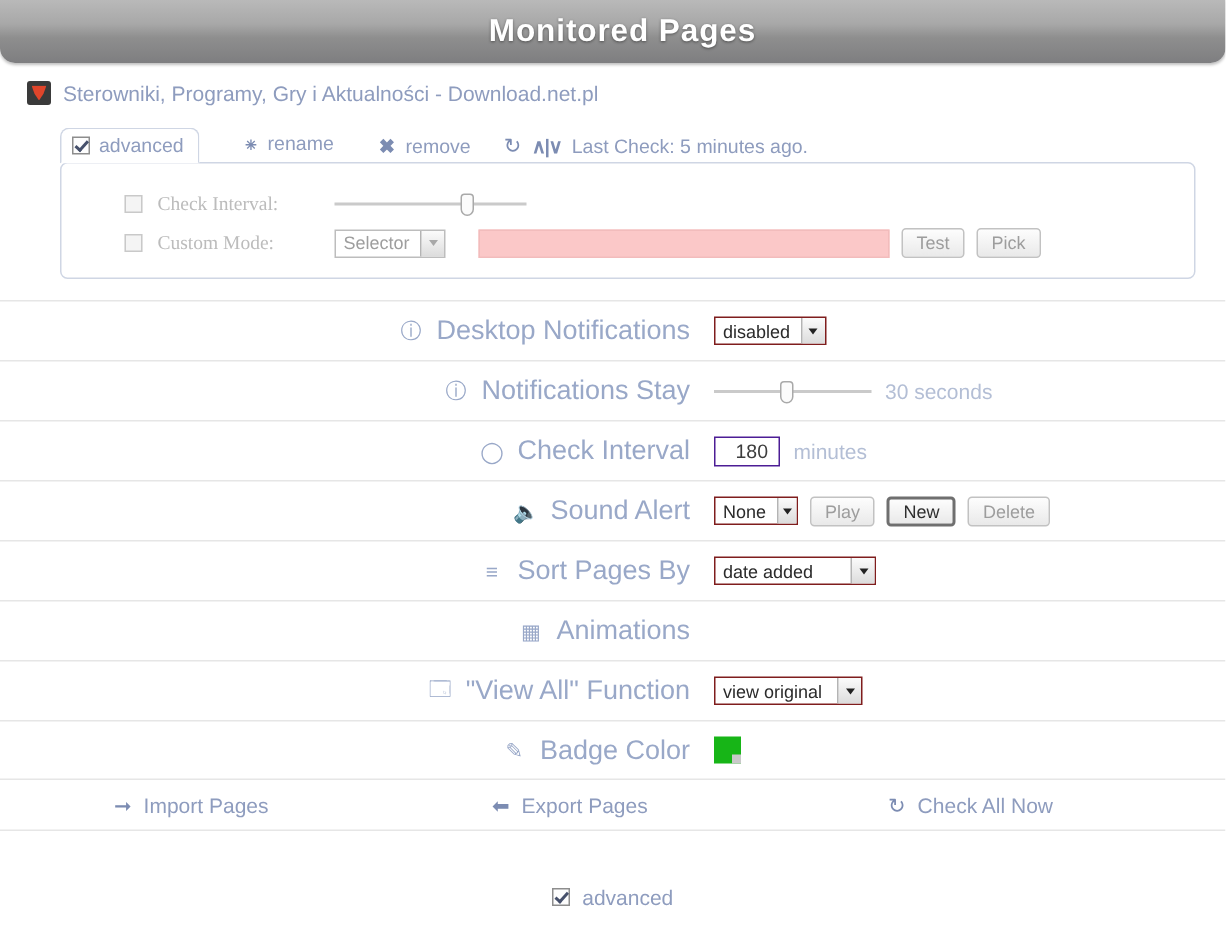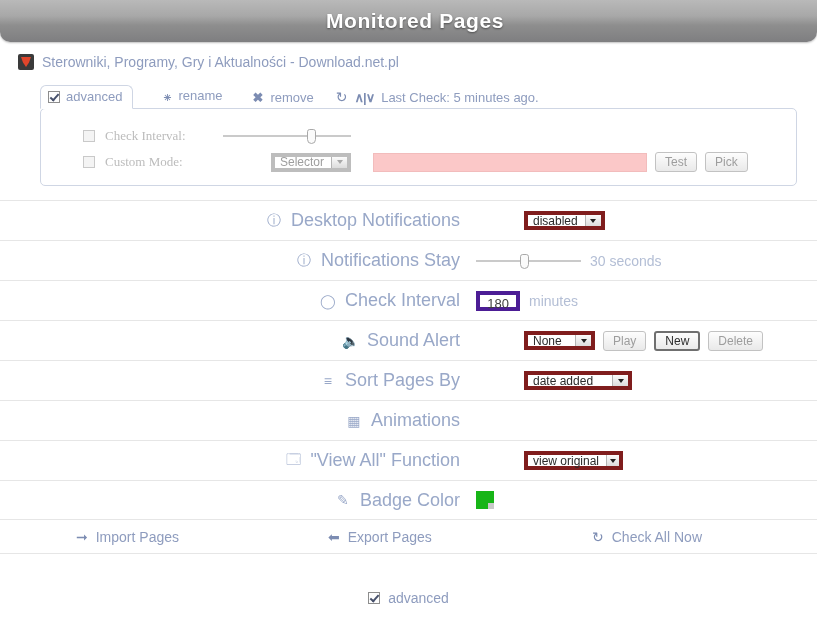--- a/index.html
+++ b/index.html
@@ -184,27 +184,26 @@
     background: #fbfbfb;
     border: 1px solid #a9a9a9;
     border-radius: 3px 3px 5px 5px;
     box-sizing: border-box;
   }
 
   
   .sel {
     display: inline-flex;
     align-items: stretch;
-    border: 4px solid #7f1d1d;
+    border: 1px solid #7f1d1d;
     background: #ffffff;
     height: 19px;
     box-sizing: border-box;
     font-size: 12px;
     vertical-align: middle;
-    margin-left: 48px;
   }
   .sel .val {
     padding: 0 7px 0 5px;
     display: flex;
     align-items: center;
     color: #2b2b2b;
     white-space: nowrap;
   }
   .sel .arrow {
     width: 15px;
@@ -285,21 +284,21 @@
   .srow-ctrl {
     display: flex;
     align-items: center;
     flex: 1;
   }
   .unit { color: #b3bed5; font-size: 14px; margin-left: 9px; }
 
   .num-input {
     width: 44px;
     height: 20px;
-    border: 4px solid #4c1d95;
+    border: 1px solid #4c1d95;
     background: #ffffff;
     box-sizing: border-box;
     text-align: right;
     padding-right: 7px;
     font-size: 13px;
     color: #3d3d3d;
     line-height: 18px;
     font-family: "Liberation Sans", sans-serif;
   }
   .swatch {
@@ -451,21 +450,21 @@
       <span class="unit">minutes</span>
     </div>
   </div>
 
   <div class="srow">
     <div class="srow-label">
       <span class="srow-icon">🔈</span>
       <span class="srow-name">Sound Alert</span>
     </div>
     <div class="srow-ctrl">
-      <span class="sel" style="width:71px">
+      <span class="sel" style="width:56px">
         <span class="val" style="flex:1">None</span>
         <span class="arrow"></span>
       </span>
       <span class="btn soft">Play</span>
       <span class="btn focus">New</span>
       <span class="btn soft">Delete</span>
     </div>
   </div>
 
   <div class="srow">

